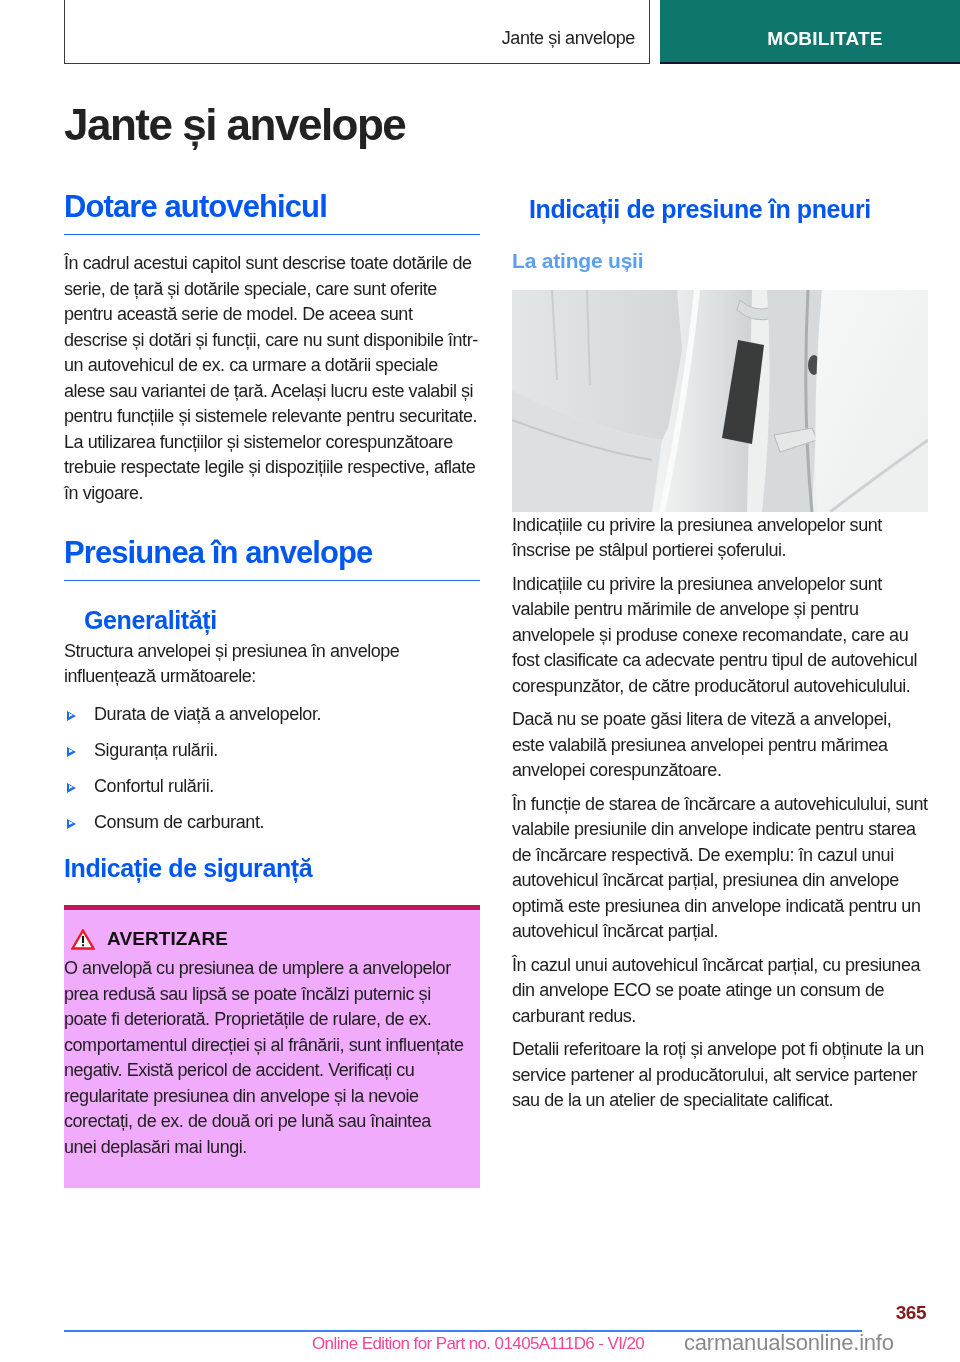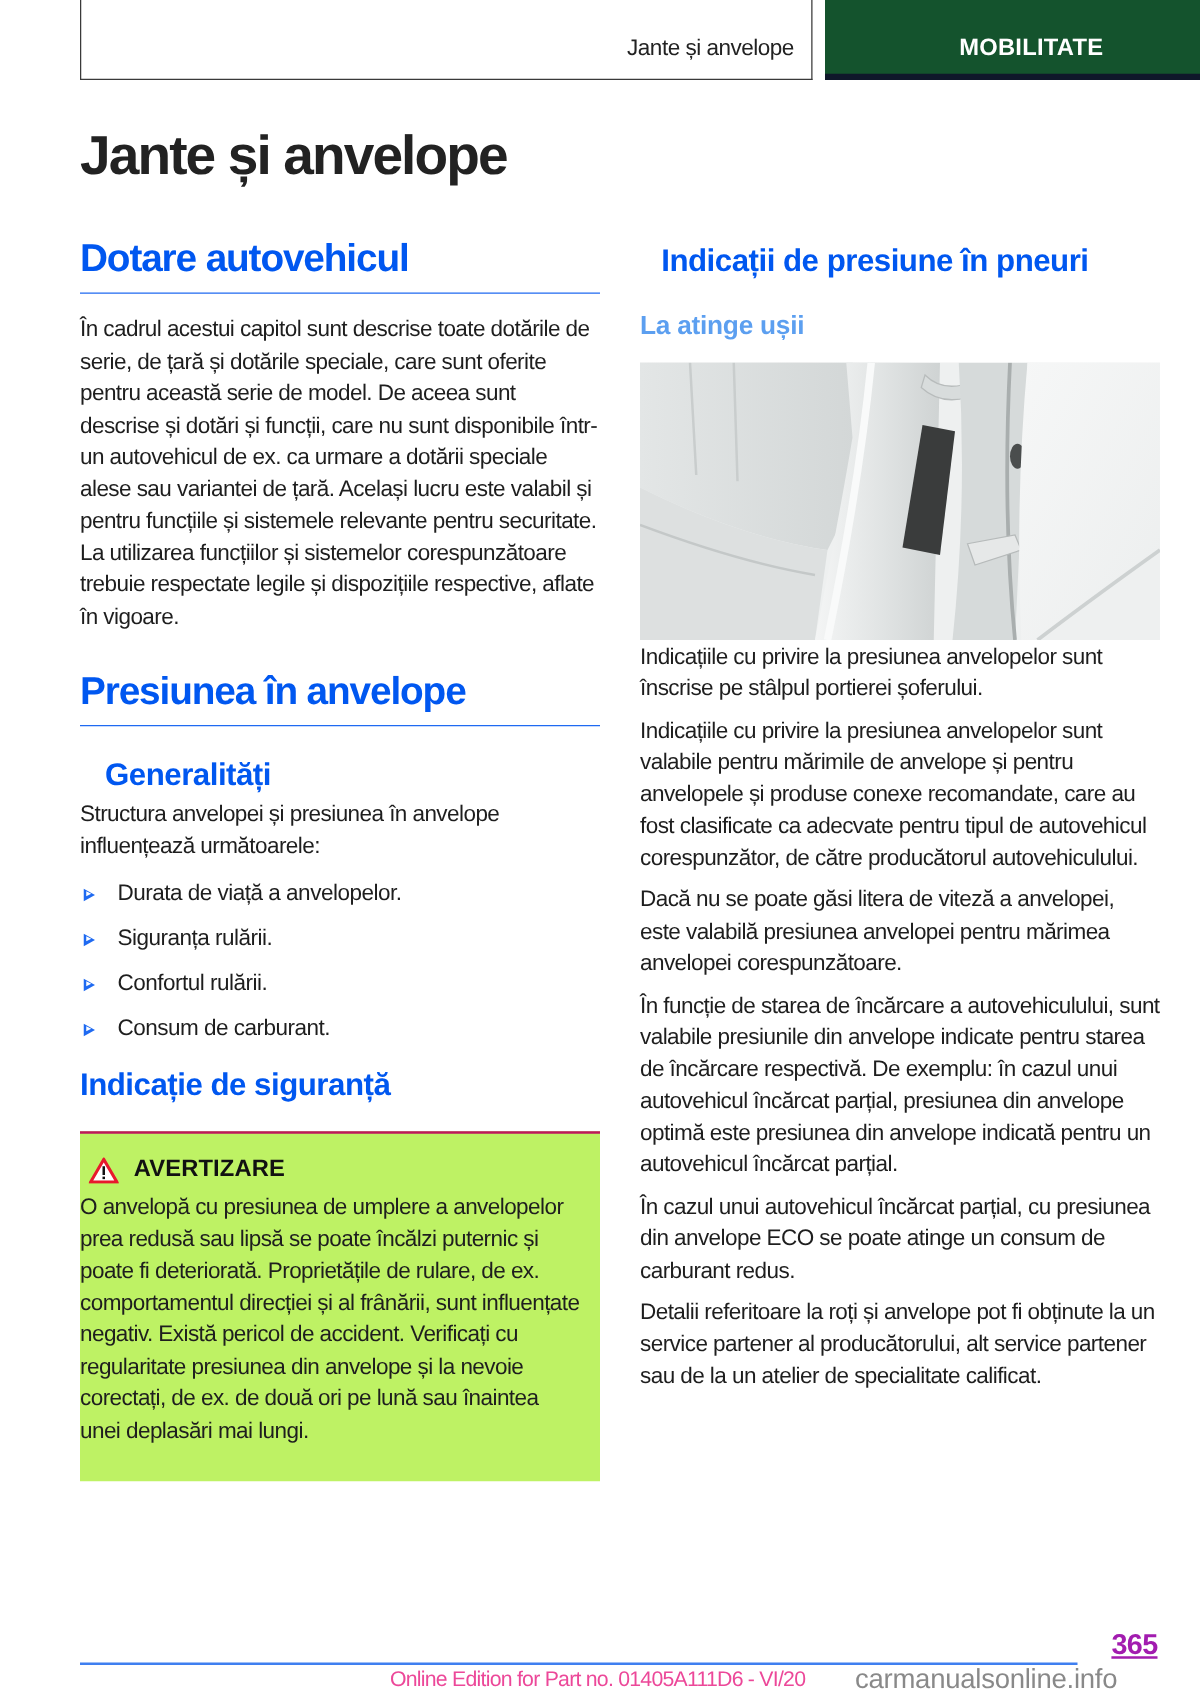--- a/index.html
+++ b/index.html
@@ -28,22 +28,22 @@
       position: absolute;
       right: 14px; top: 30px;
       font-size: 18px;
       color: #222;
       letter-spacing: -0.4px;
     }
     .hdr-section {
       position: absolute;
       left: 660px; top: 0;
       width: 300px; height: 64px;
-      background: #14532d;
-      border-bottom: 5px solid #0f172a;
+      background: #0f766e;
+      border-bottom: 2px solid #0f172a;
     }
     .hdr-section span {
       position: absolute;
       left: 0; right: 0; top: 28px;
       text-align: center;
       padding-left: 30px;
       font-size: 19px;
       font-weight: bold;
       color: #ffffff;
       letter-spacing: 0.2px;
@@ -118,22 +118,22 @@
     ul.bullets li .tri::after {
       content: "";
       position: absolute;
       left: -7.5px; top: -2.6px;
       border-top: 2.6px solid transparent;
       border-bottom: 2.6px solid transparent;
       border-left: 4.8px solid #ffffff;
     }
 
     .warn-box {
-      background: #bef264;
-      border-top: 2px solid #be185d;
+      background: #f0abfc;
+      border-top: 5px solid #be185d;
       padding: 18px 16px 28px 0;
     }
     .warn-head {
       display: flex;
       align-items: center;
       padding-left: 7px;
       margin-bottom: 6px;
     }
     .warn-head svg { margin-right: 12px; }
     .warn-title {
@@ -148,25 +148,24 @@
       width: 416px; height: 222px;
       position: relative;
       overflow: hidden;
       background: linear-gradient(90deg, #e9ebeb 0%, #dfe2e2 30%, #f1f2f2 60%, #f7f8f8 100%);
     }
 
     
     .page-number {
       position: absolute;
       right: 34px; top: 1302px;
-      font-size: 23px;
-      font-weight: bold;
-      color: #a21caf;
+      font-size: 19px;
+      font-weight: bold;
+      color: #7f1d1d;
       letter-spacing: -0.5px;
-      text-decoration: underline;
     }
     .footer-rule {
       position: absolute;
       left: 64px; top: 1330px;
       width: 798px; height: 2px;
       background: #3f7ff0;
     }
     .footer-edition {
       position: absolute;
       left: 312px; top: 1334px;

